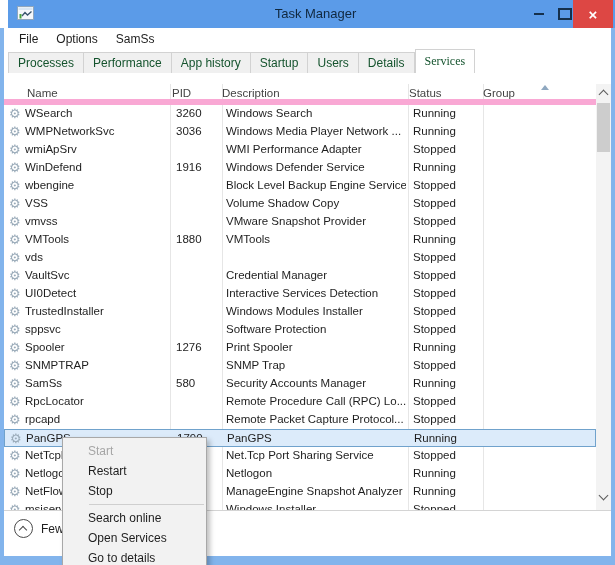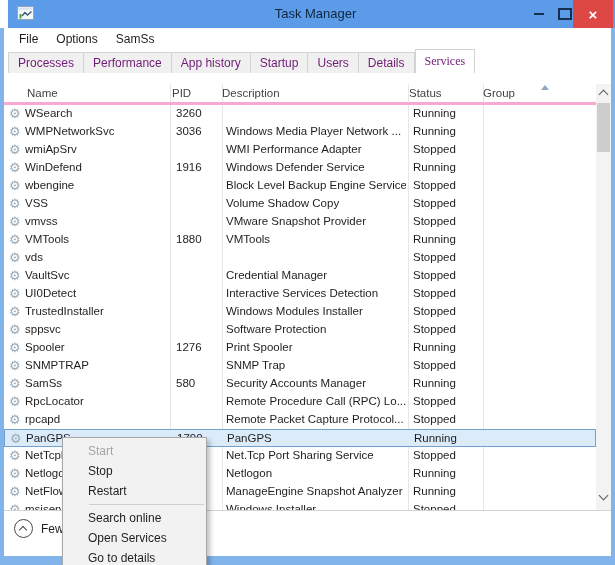--- a/index.html
+++ b/index.html
@@ -20,27 +20,27 @@
   .min-glyph{width:10px;height:2px;background:#15304c;}
   .max-glyph{width:10px;height:8px;border:2px solid #15304c;background:transparent;}
   .close-glyph{color:#fff;font-size:15px;font-weight:bold;line-height:15px;}
   
   .menubar{position:absolute;left:4px;top:28px;width:553px;height:22px;background:#fff;
            display:flex;align-items:center;padding-left:6px;box-sizing:border-box;}
   .menu-item{font-size:12px;color:#1e1e1e;padding:2px 9px;}
   
   .tabbar{position:absolute;left:4px;top:50px;width:607px;height:23px;background:#fff;
           display:flex;align-items:flex-end;padding-left:4px;box-sizing:border-box;}
-  .tab{font-size:12px;color:#701a75;background:#f0f0f0;border:1px solid #d2d2d2;border-bottom:none;
+  .tab{font-size:12px;color:#14532d;background:#f0f0f0;border:1px solid #d2d2d2;border-bottom:none;
        padding:3px 9px 3px 9px;height:14px;line-height:14px;margin-right:0;position:relative;}
   .tab + .tab{border-left:none;}
   .tab.active{background:#fff;height:17px;line-height:16px;border:1px solid #d2d2d2;border-bottom:none;z-index:2;font-family:Liberation Serif, serif;}
   
   .vline{position:absolute;top:84px;height:426px;width:1px;background:#e6e6e6;z-index:1;}
-  .theader{position:absolute;left:4px;top:84px;width:592px;height:21px;border-bottom:3px solid #f9a8d4;
+  .theader{position:absolute;left:4px;top:84px;width:592px;height:21px;border-bottom:6px solid #f9a8d4;
            box-sizing:border-box;z-index:3;background:transparent;}
   .hcell{position:absolute;top:3px;font-size:11.5px;color:#444;white-space:nowrap;overflow:hidden;}
   .sort-arrow{position:absolute;left:541px;top:85px;width:0;height:0;z-index:4;
               border-left:4px solid transparent;border-right:4px solid transparent;border-bottom:5px solid #8fa8c0;}
   #rows{position:absolute;left:4px;top:105px;width:592px;height:405px;overflow:hidden;z-index:2;}
   .row{position:absolute;left:0;width:592px;height:18px;}
   .cell{position:absolute;top:2px;font-size:11.5px;color:#1e1e1e;white-space:nowrap;overflow:hidden;}
   .c-icon{left:5px;top:1px;font-size:13px;line-height:16px;color:#9aabb9;}
   .c-name{left:21px;width:144px;}
   .c-pid{left:172px;width:44px;}
@@ -125,20 +125,21 @@
     <div class="hcell" style="left:405px;width:68px">Status</div>
     <div class="hcell" style="left:479px;width:100px">Group</div>
   </div>
   <div class="sort-arrow"></div>
 
   <div id="rows">
       <div class="row" style="top: 0px;">
         <div class="cell c-icon">⚙</div>
         <div class="cell c-name">WSearch</div>
         <div class="cell c-pid">3260</div>
+        <div class="cell c-desc">Windows Search</div>
         <div class="cell c-status">Running</div>
         <div class="cell c-group"></div>
       </div>
       <div class="row" style="top: 18px;">
         <div class="cell c-icon">⚙</div>
         <div class="cell c-name">WMPNetworkSvc</div>
         <div class="cell c-pid">3036</div>
         <div class="cell c-desc">Windows Media Player Network ...</div>
         <div class="cell c-status">Running</div>
         <div class="cell c-group"></div>
@@ -323,21 +324,21 @@
     <div class="details-toggle">
       <div class="circle-chevron">
           <div class="chev"></div>
         </div>
       <span class="details-label">Fewer details</span>
     </div>
   </div>
 
   <div class="ctxmenu" id="ctxmenu">
       <div class="ctx-item disabled">Start</div>
+      <div class="ctx-item">Restart</div>
       <div class="ctx-item">Stop</div>
-      <div class="ctx-item">Restart</div>
       <div class="ctx-sep"></div>
       <div class="ctx-item">Search online</div>
       <div class="ctx-item">Open Services</div>
       <div class="ctx-item">Go to details</div>
     </div>
 
 </div>
 
 </body></html>

